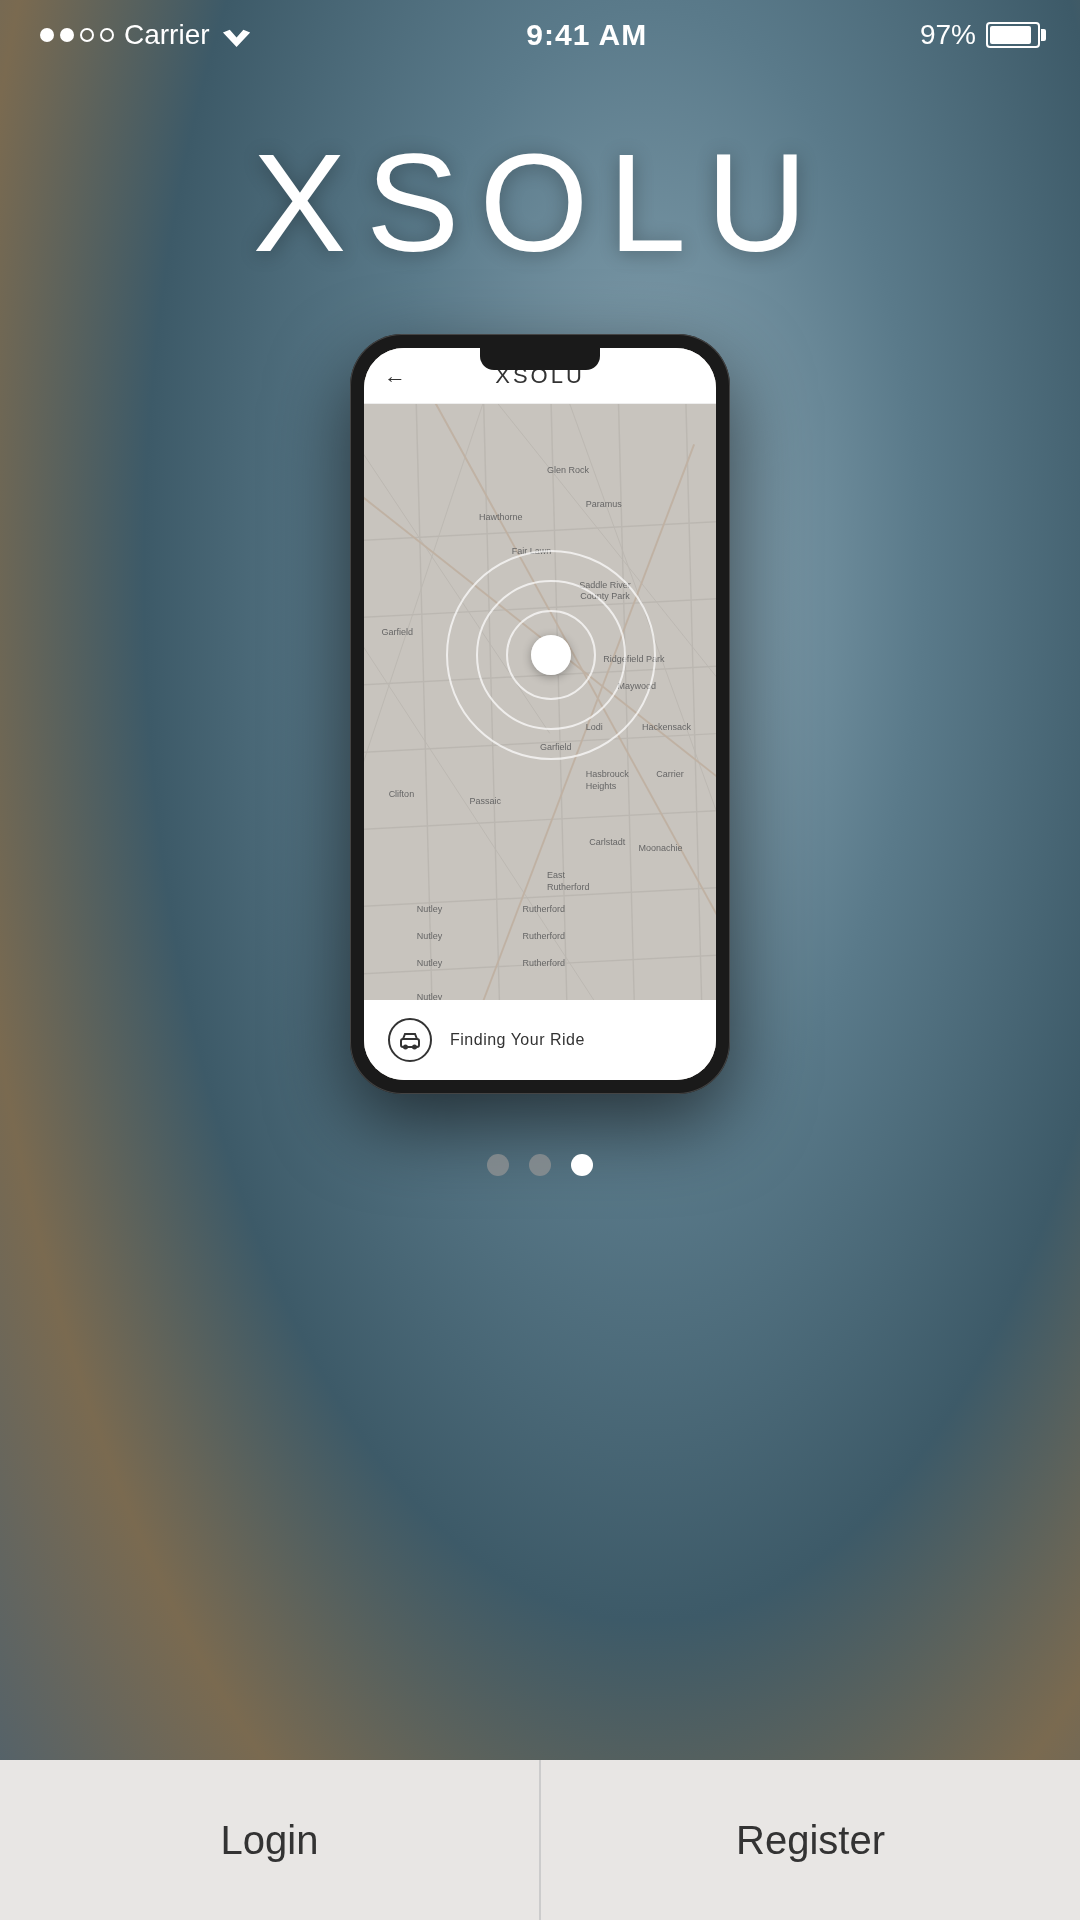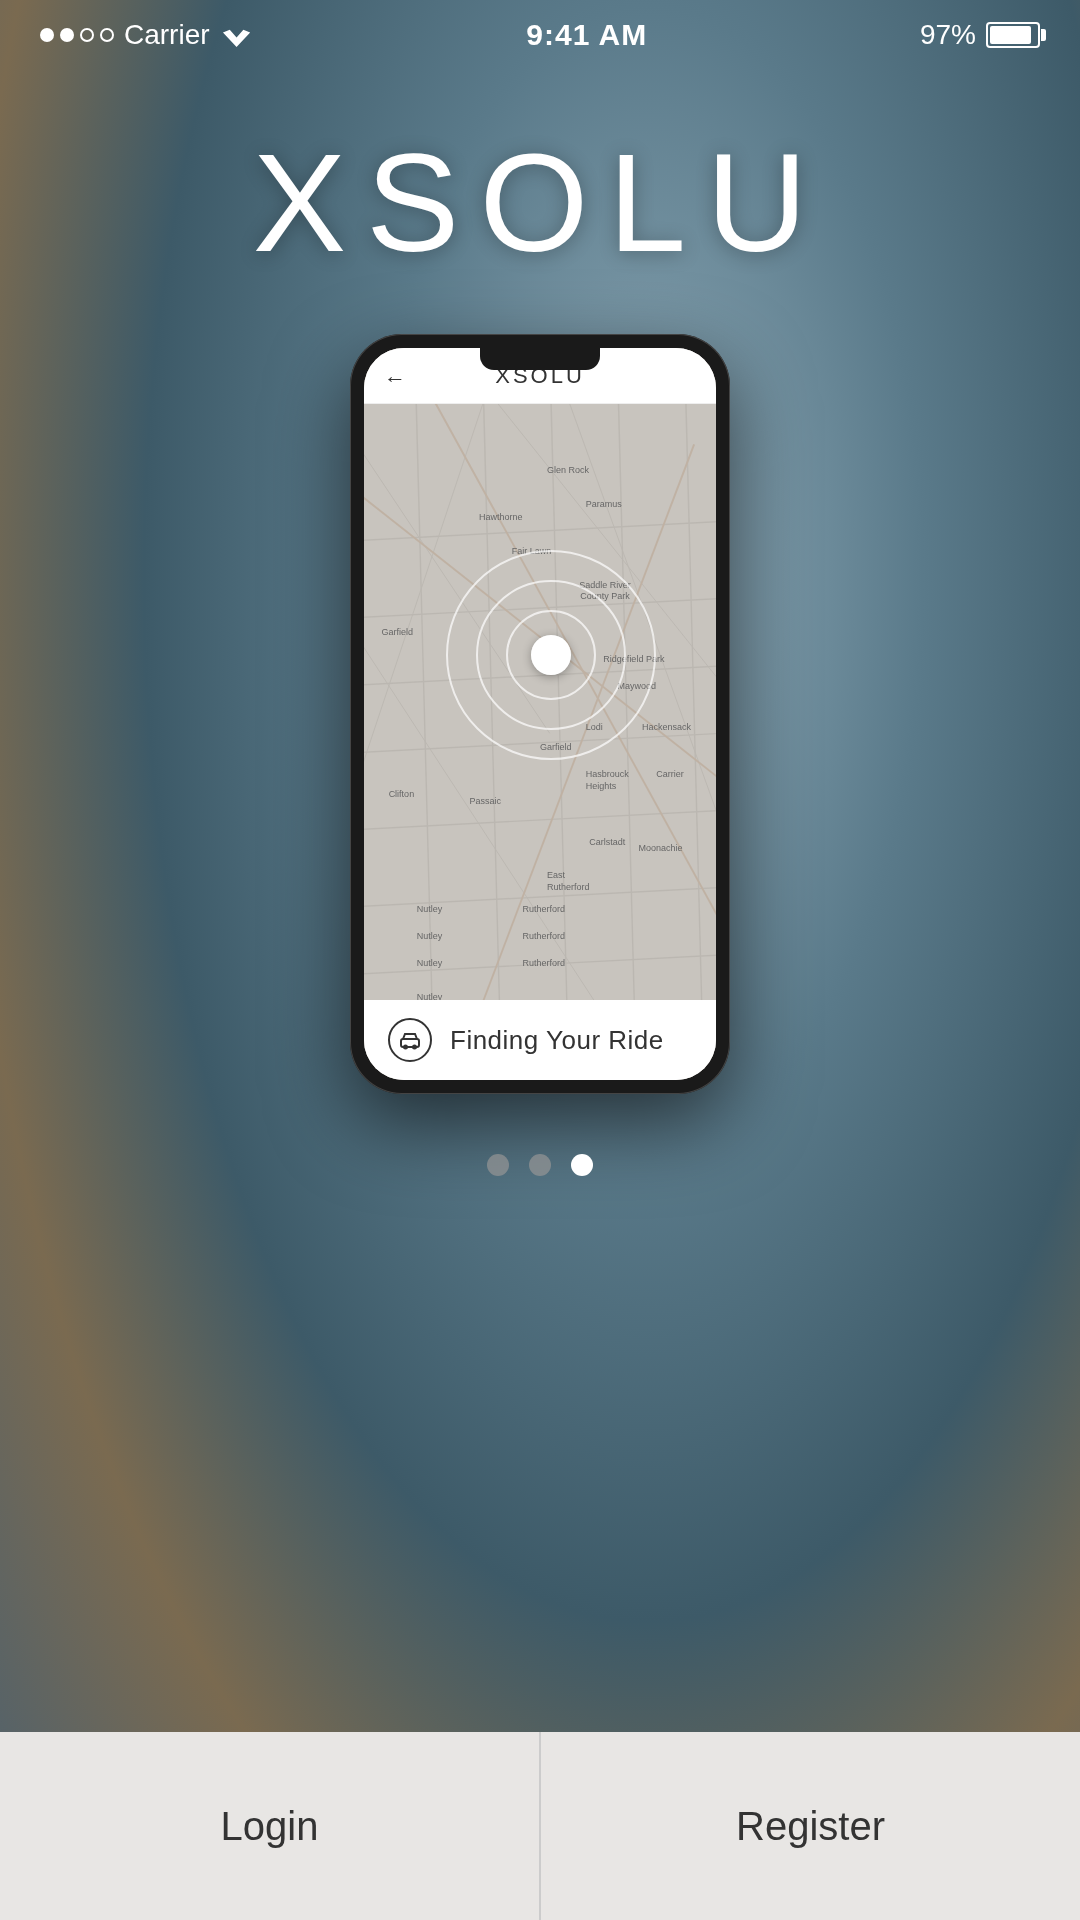--- a/index.html
+++ b/index.html
@@ -281,21 +281,21 @@
       border-radius: 50%;
       flex-shrink: 0;
     }
 
     .finding-icon svg {
       width: 24px;
       height: 24px;
     }
 
     .finding-text {
-      font-size: 26px;
+      font-size: 16px;
       font-weight: 500;
       color: #333;
       letter-spacing: 0.5px;
     }
 
     
     .map-label {
       position: absolute;
       font-size: 9px;
       color: #666;
@@ -326,21 +326,21 @@
     .page-dot.active {
       background: white;
     }
 
     
     .bottom-bar {
       position: absolute;
       bottom: 0;
       left: 0;
       right: 0;
-      height: 188px;
+      height: 160px;
       background: #e8e6e4;
       display: flex;
       z-index: 10;
     }
 
     .bottom-btn {
       flex: 1;
       display: flex;
       align-items: center;
       justify-content: center;

